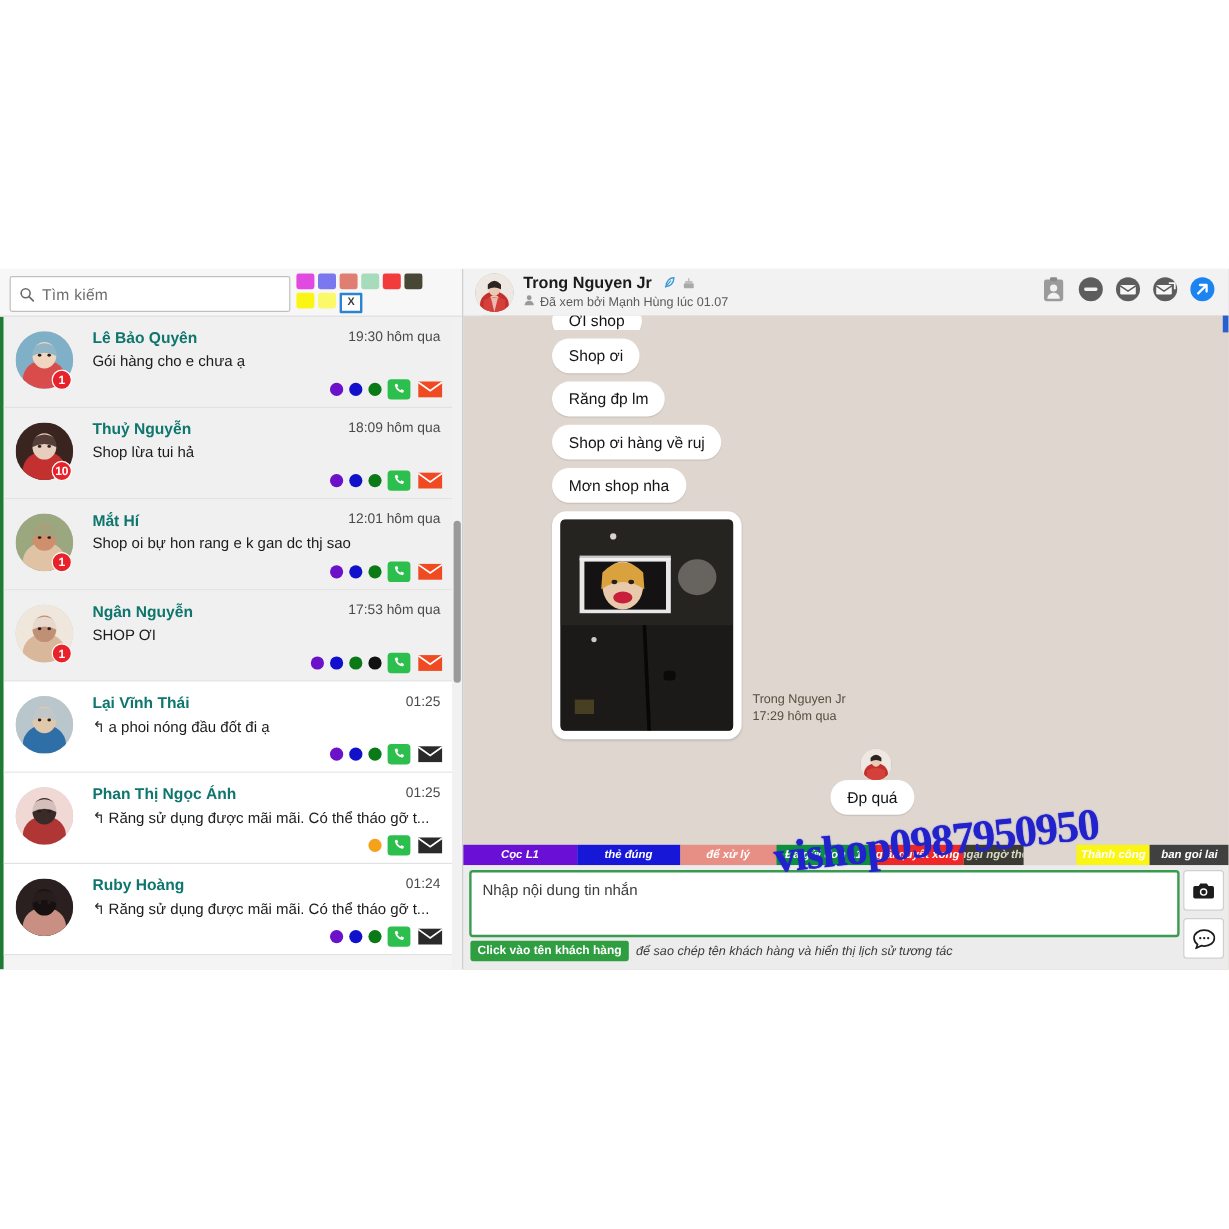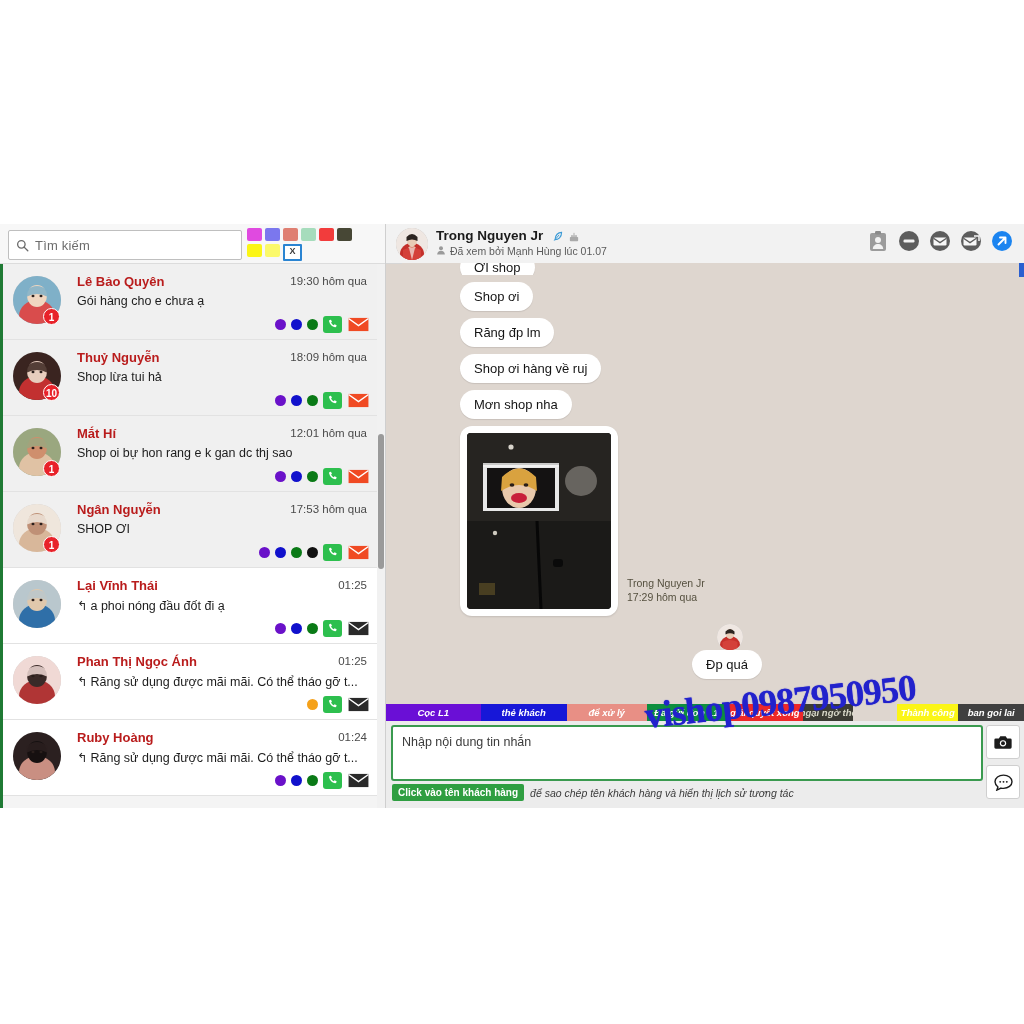--- a/index.html
+++ b/index.html
@@ -51,21 +51,21 @@
   .conv.white{background:#ffffff;}
   .avatar{
     position:absolute;left:10px;top:12px;width:48px;height:48px;border-radius:50%;
     overflow:hidden;background:#ccc;
   }
   .badge{
     position:absolute;left:40px;top:44px;min-width:17px;height:17px;border-radius:9px;
     background:#e8222a;color:#fff;font-size:10px;font-weight:bold;line-height:17px;
     text-align:center;padding:0 2px;box-sizing:border-box;border:1px solid #fff;
   }
-  .conv-name{position:absolute;left:74px;top:10px;font-size:13px;color:#b91c1c;font-weight:bold;}
+  .conv-name{position:absolute;left:74px;top:10px;font-size:13px;color:#0f766e;font-weight:bold;}
   .conv-time{position:absolute;right:10px;top:11px;font-size:11.5px;color:#4a4a4a;}
   .conv-msg{position:absolute;left:74px;top:30px;right:10px;font-size:12.5px;color:#1c1c1c;
     white-space:nowrap;overflow:hidden;text-overflow:ellipsis;}
   .reply-ar{color:#2d2d2d;margin-right:3px;}
   .conv-actions{position:absolute;right:8px;bottom:6px;display:flex;align-items:center;gap:5px;}
   .dot{width:11px;height:11px;border-radius:50%;}
   .btn-phone{width:19px;height:17px;border-radius:3px;background:#2dbf4e;display:flex;align-items:center;justify-content:center;}
   .btn-phone svg{width:11px;height:11px;fill:#fff;}
   .btn-mail{width:22px;height:16px;display:flex;align-items:center;justify-content:center;}
   .btn-mail svg{width:21px;height:15px;}
@@ -514,21 +514,21 @@
             </div>
           </div>
         </div>
 
       <div class="rscroll">
         <div class="rscroll-thumb"></div>
       </div>
 
       <div class="tagbar" id="tagbar">
           <div class="tag" style="background: rgb(106, 15, 214); color: rgb(255, 255, 255); width: 114px;">Cọc L1</div>
-          <div class="tag" style="background: rgb(23, 23, 216); color: rgb(255, 255, 255); width: 104px;">thẻ khách</div>
+          <div class="tag" style="background: rgb(23, 23, 216); color: rgb(255, 255, 255); width: 104px;">thẻ đúng</div>
           <div class="tag" style="background: rgb(232, 143, 133); color: rgb(255, 255, 255); width: 96px;">để xử lý</div>
           <div class="tag" style="background: rgb(13, 143, 63); color: rgb(255, 255, 255); width: 96px;">Đã gửi đơn L1</div>
           <div class="tag" style="background: rgb(238, 40, 40); color: rgb(255, 255, 255); width: 93px;">giải quyết xong</div>
           <div class="tag" style="background: rgb(59, 59, 51); color: rgb(216, 216, 200); width: 60px;">ngại ngờ thẻ</div>
           <div class="tag" style="background: rgb(251, 245, 22); color: rgb(255, 255, 255); width: 74px; margin-left: 44px;">Thành công</div>
           <div class="tag" style="background: #404040; color: rgb(255, 255, 255); width: 79px;">ban goi lai</div>
         </div>
 
       <div class="composer">
         <div class="compose-box">

